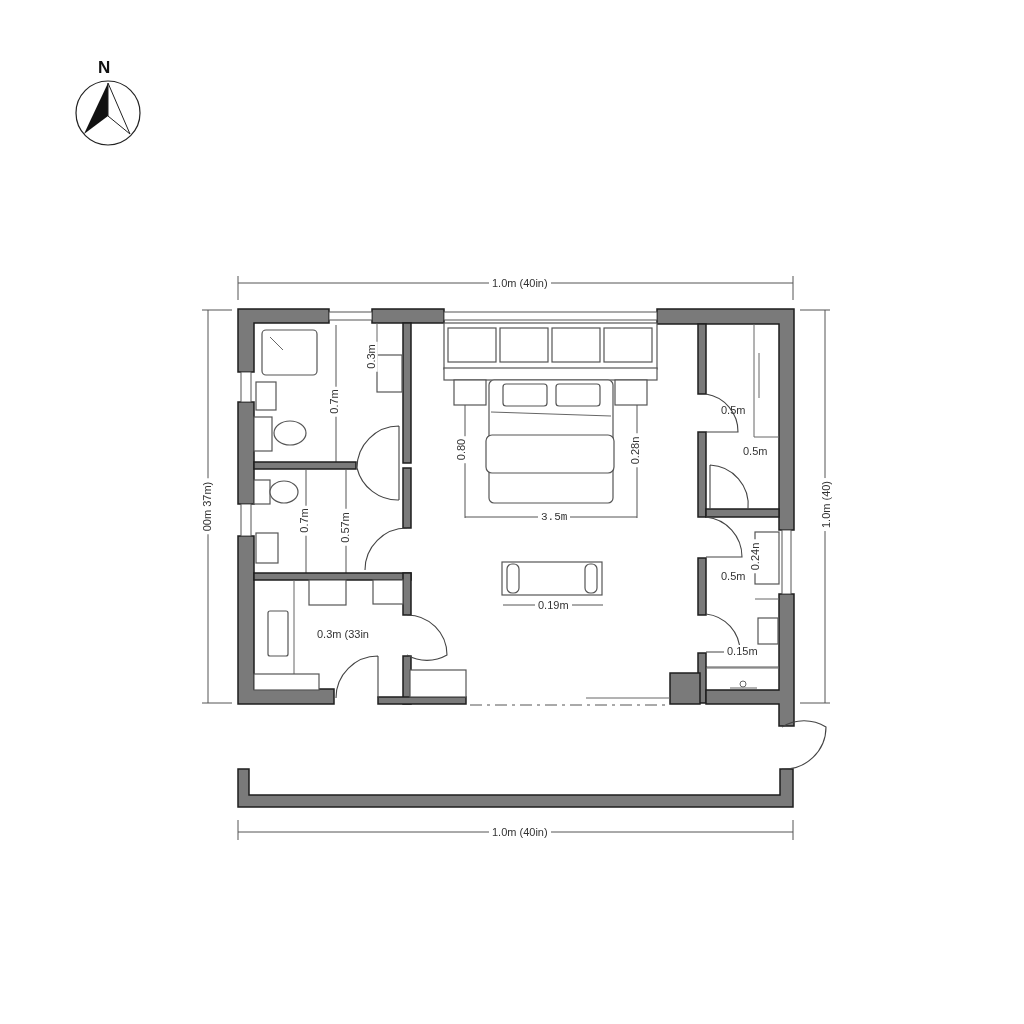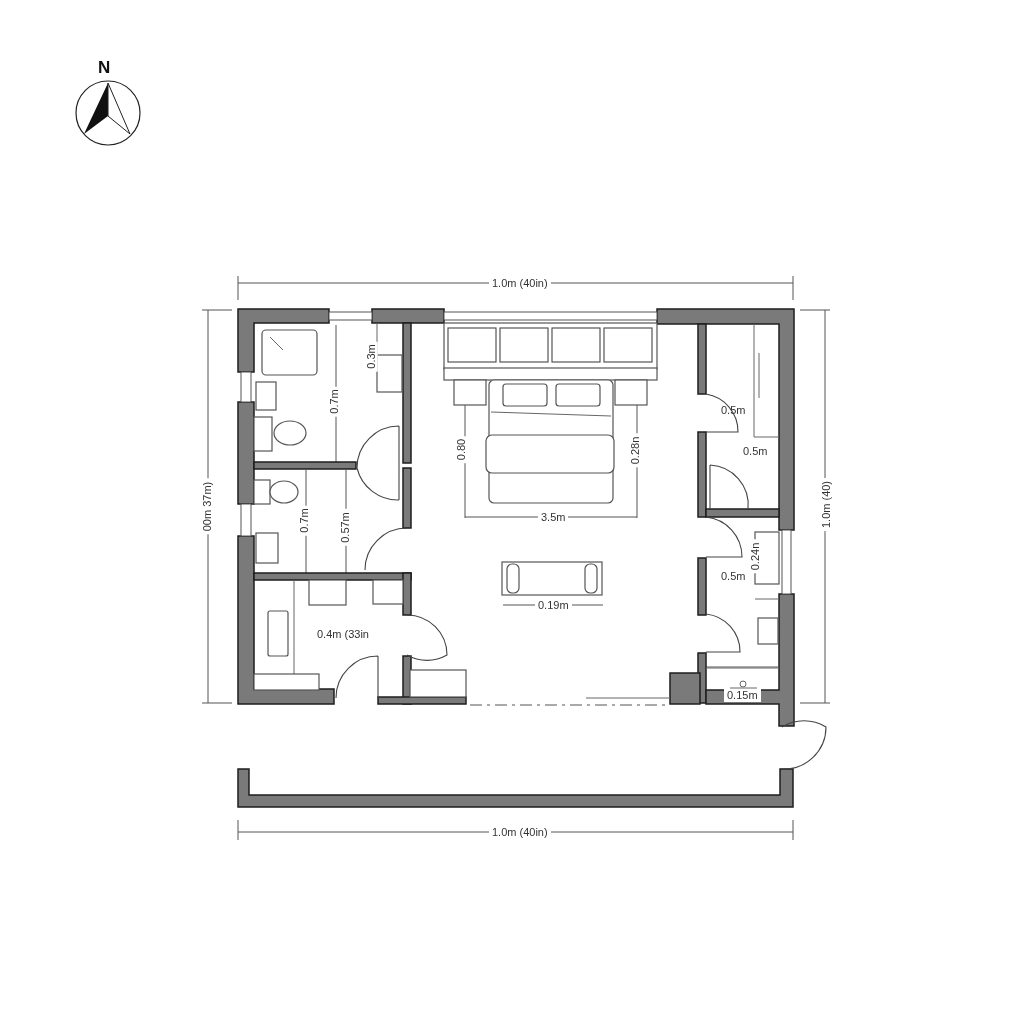--- a/index.html
+++ b/index.html
@@ -159,24 +159,24 @@
 
 <div class="lbl" style="left:489px; top:277px;">1.0m (40in)</div>
 <div class="lbl" style="left:489px; top:826px;">1.0m (40in)</div>
 <div class="lbl rot" style="left:180px; top:500px;">00m 37m)</div>
 <div class="lbl rot" style="left:800px; top:498px;">1.0m (40)</div>
 
 <div class="lbl rot" style="left:319px; top:395px;">0.7m</div>
 <div class="lbl rot" style="left:356px; top:350px;">0.3m</div>
 <div class="lbl rot" style="left:289px; top:514px;">0.7m</div>
 <div class="lbl rot" style="left:327px; top:521px;">0.57m</div>
-<div class="lbl" style="left:314px; top:628px;">0.4m (33in</div>
+<div class="lbl" style="left:314px; top:628px;">0.3m (33in</div>
 
 <div class="lbl rot" style="left:448px; top:443px;">0.80</div>
 <div class="lbl rot" style="left:619px; top:444px;">0.28n</div>
-<div class="lbl" style="left:538px; top:511px;">3.5m</div>
+<div class="lbl" style="left:538px; top:511px;font-family:Liberation Mono, monospace;">3.5m</div>
 <div class="lbl" style="left:535px; top:599px;">0.19m</div>
 
 <div class="lbl" style="left:718px; top:404px; background:transparent;">0.5m</div>
 <div class="lbl" style="left:740px; top:445px;">0.5m</div>
 <div class="lbl rot" style="left:739px; top:550px;">0.24n</div>
 <div class="lbl" style="left:718px; top:570px;">0.5m</div>
-<div class="lbl" style="left:724px; top:645px;margin-top:44px;">0.15m</div>
+<div class="lbl" style="left:724px; top:645px;">0.15m</div>
 
 </body></html>

